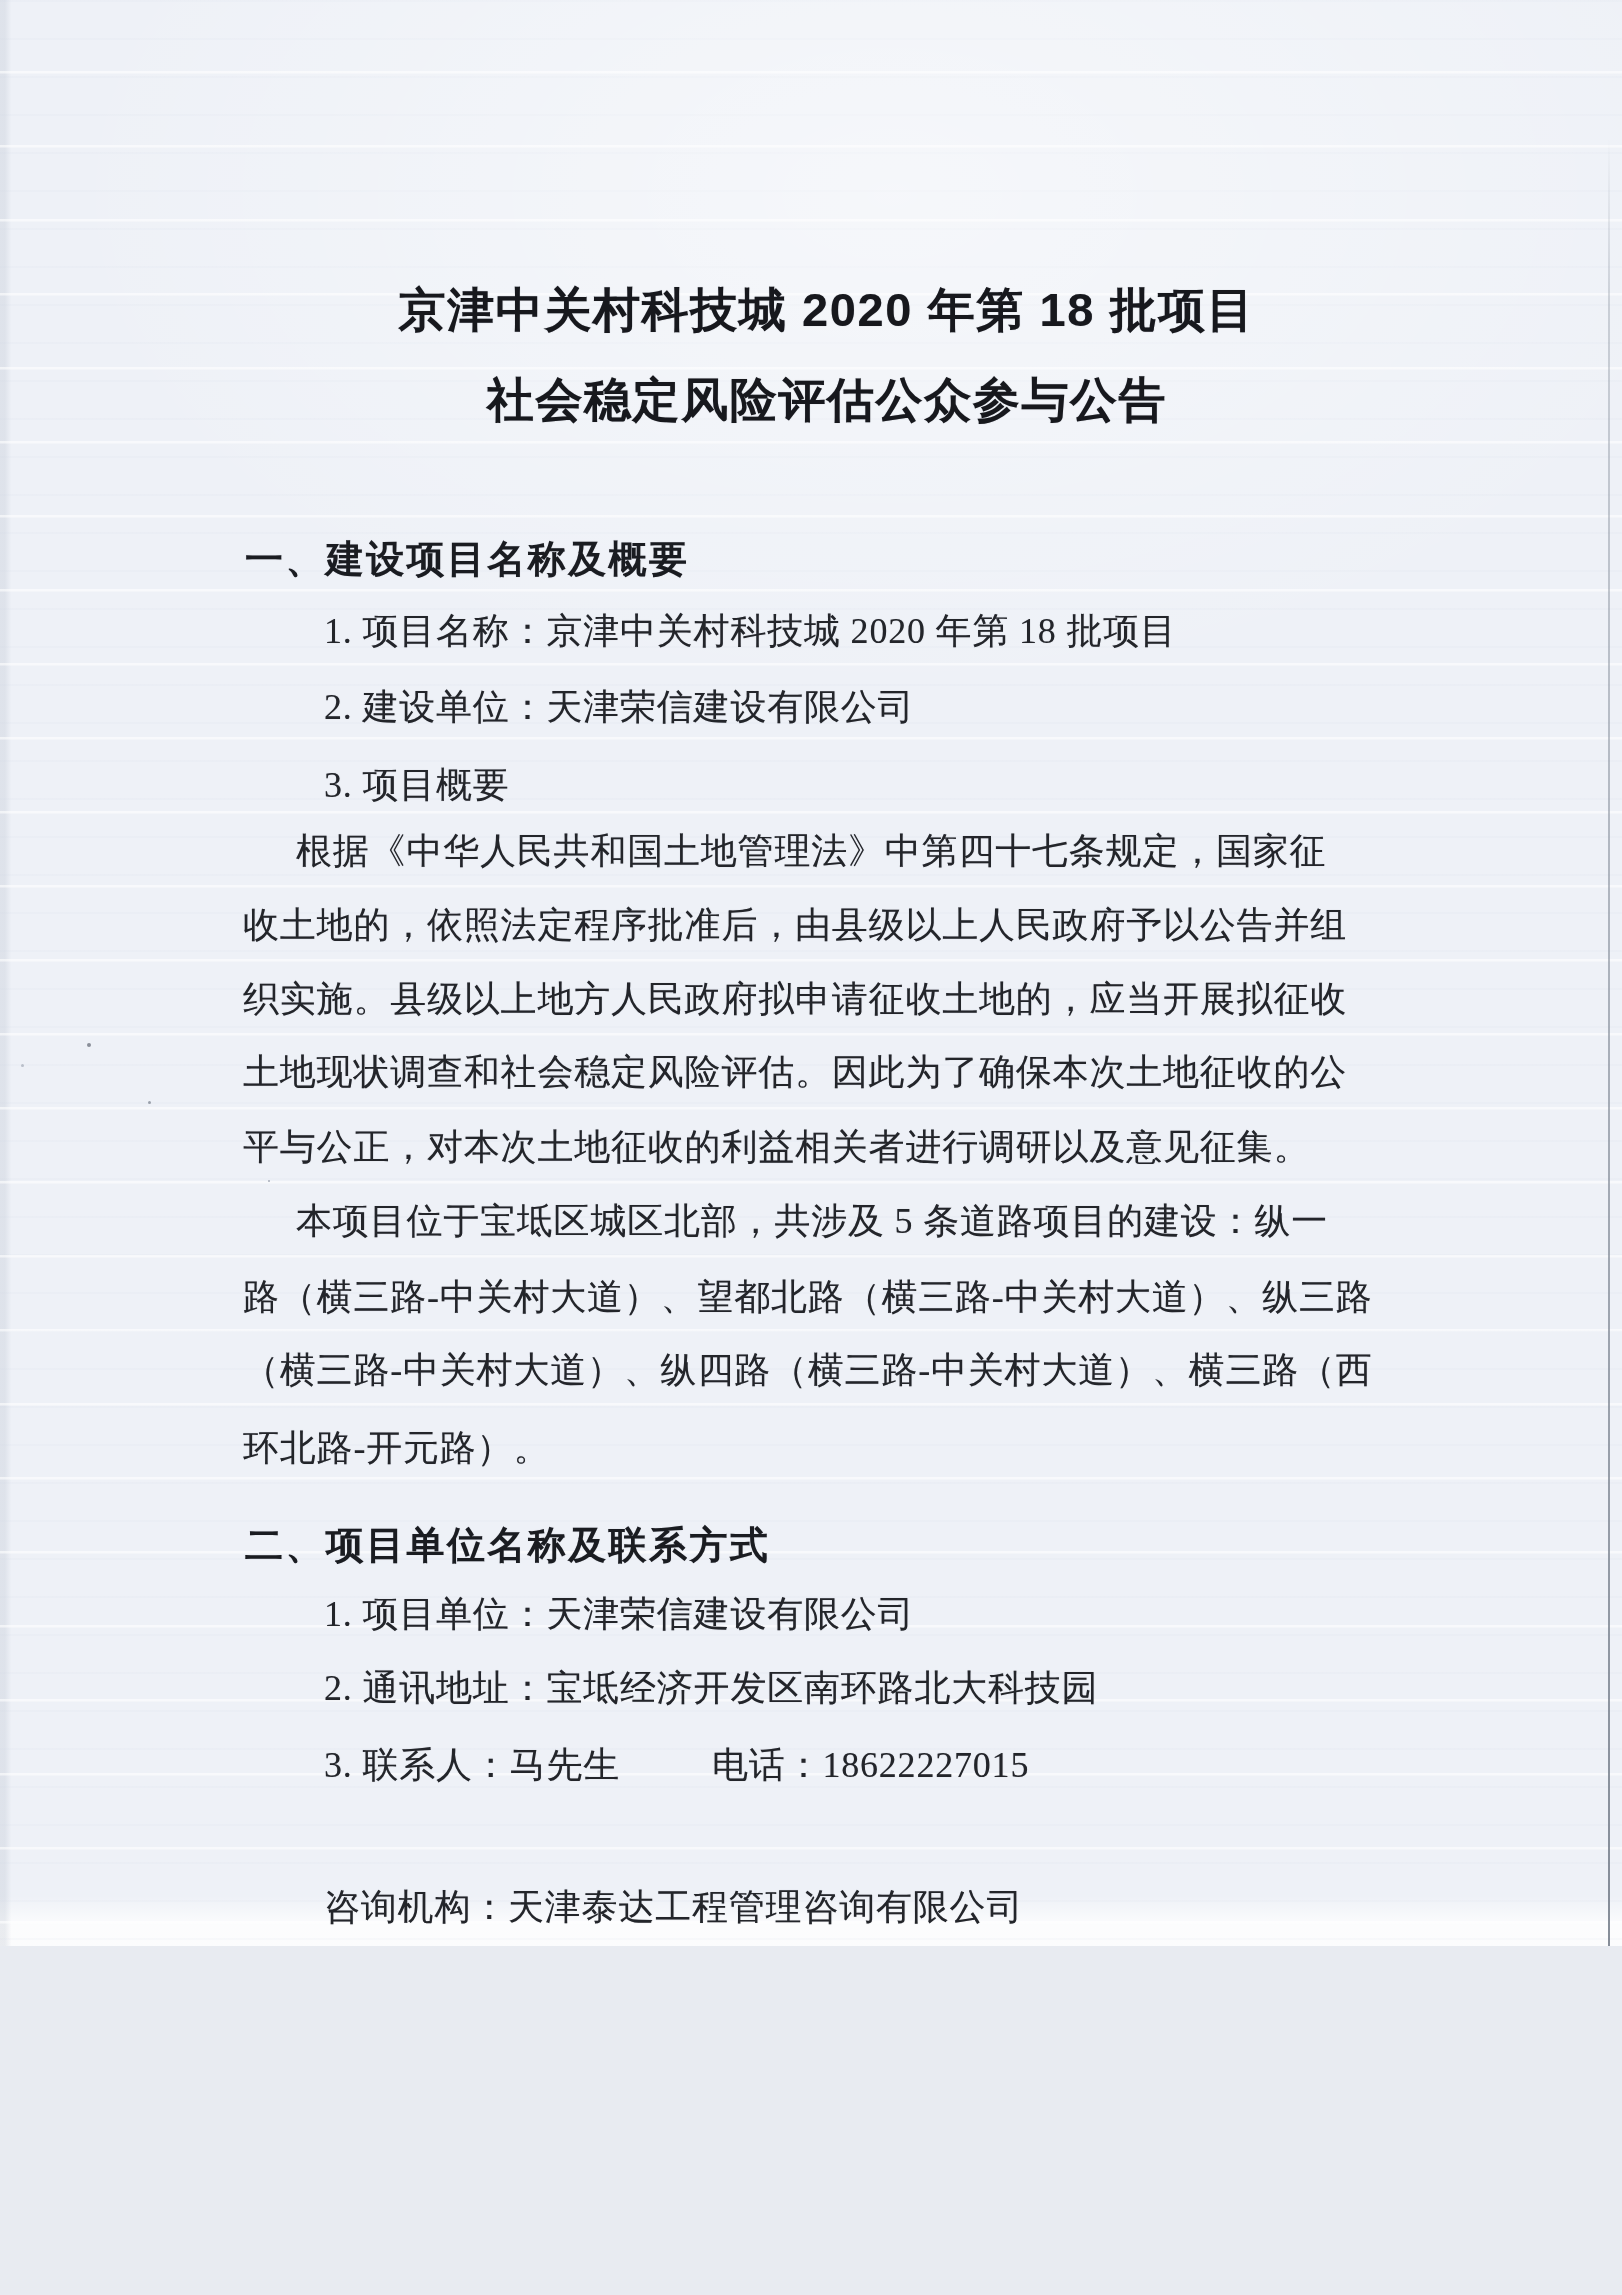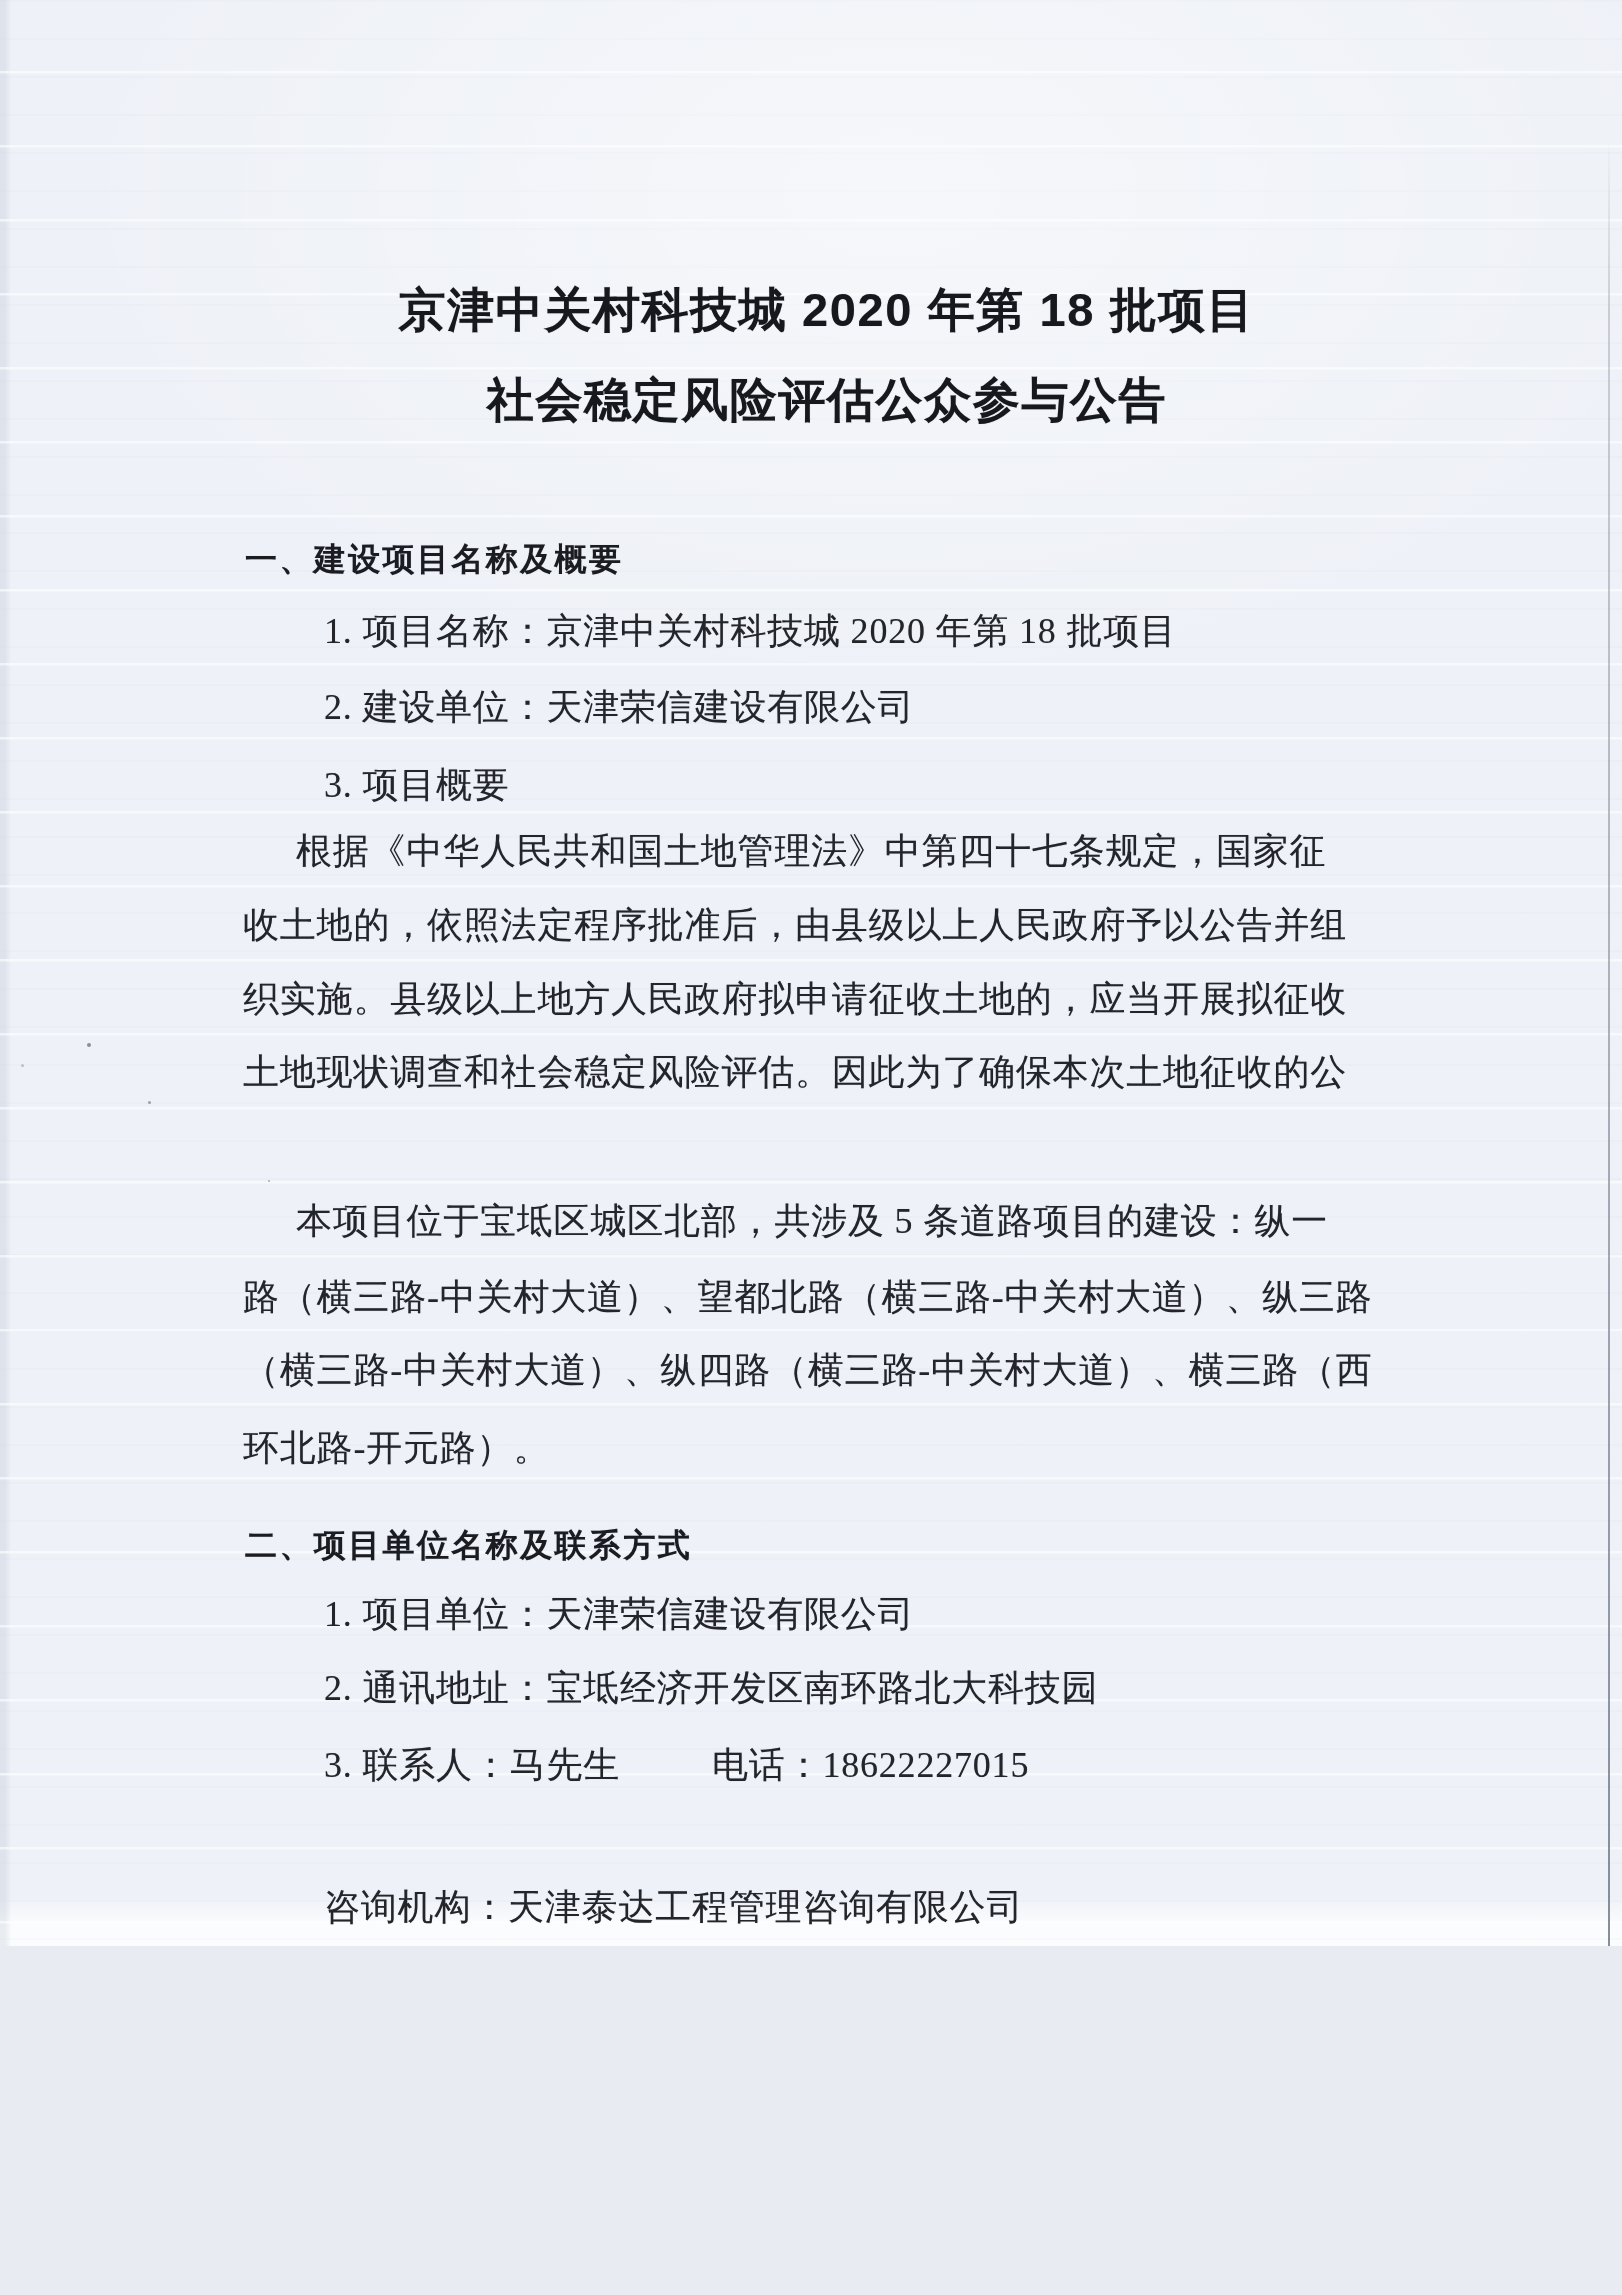--- a/index.html
+++ b/index.html
@@ -41,21 +41,21 @@
     font-family: "Liberation Sans", "DejaVu Sans", sans-serif;
     font-weight: 700;
     font-size: 47px;
     letter-spacing: 1.6px;
     color: #17181d;
     text-shadow: 0 0 0.8px rgba(35,40,55,0.45);
   }
   .heading {
     font-family: "Liberation Sans", "DejaVu Sans", sans-serif;
     font-weight: 700;
-    font-size: 32px;
+    font-size: 38px;
     letter-spacing: 2.4px;
     color: #1a1c21;
   }
   .phone-gap { margin-left: 92px; }
   .right-edge {
     position: absolute;
     left: 1608px;
     top: 138px;
     width: 2.4px;
     height: 2129px;
@@ -88,20 +88,21 @@
 
   <div class="line heading" style="top:535px; left:245px">一、建设项目名称及概要</div>
   <div class="line" style="top:607px; left:324px">1. 项目名称：京津中关村科技城 2020 年第 18 批项目</div>
   <div class="line" style="top:683px; left:324px">2. 建设单位：天津荣信建设有限公司</div>
   <div class="line" style="top:761px; left:324px">3. 项目概要</div>
 
   <div class="line" style="top:827px; left:296px">根据《中华人民共和国土地管理法》中第四十七条规定，国家征</div>
   <div class="line" style="top:901px; left:243px">收土地的，依照法定程序批准后，由县级以上人民政府予以公告并组</div>
   <div class="line" style="top:975px; left:243px">织实施。县级以上地方人民政府拟申请征收土地的，应当开展拟征收</div>
   <div class="line" style="top:1048px; left:243px">土地现状调查和社会稳定风险评估。因此为了确保本次土地征收的公</div>
+  <div class="line" style="top:1123px; left:243px">平与公正，对本次土地征收的利益相关者进行调研以及意见征集。</div>
 
   <div class="line" style="top:1197px; left:296px">本项目位于宝坻区城区北部，共涉及 5 条道路项目的建设：纵一</div>
   <div class="line" style="top:1273px; left:243px">路（横三路-中关村大道）、望都北路（横三路-中关村大道）、纵三路</div>
   <div class="line" style="top:1346px; left:243px">（横三路-中关村大道）、纵四路（横三路-中关村大道）、横三路（西</div>
   <div class="line" style="top:1424px; left:243px">环北路-开元路）。</div>
 
   <div class="line heading" style="top:1521px; left:245px">二、项目单位名称及联系方式</div>
   <div class="line" style="top:1590px; left:324px">1. 项目单位：天津荣信建设有限公司</div>
   <div class="line" style="top:1664px; left:324px">2. 通讯地址：宝坻经济开发区南环路北大科技园</div>
   <div class="line" style="top:1741px; left:324px"><span>3. 联系人：马先生</span><span class="phone-gap">电话：18622227015</span></div>

